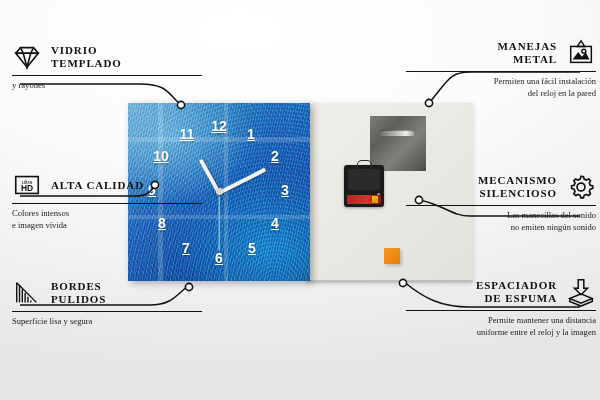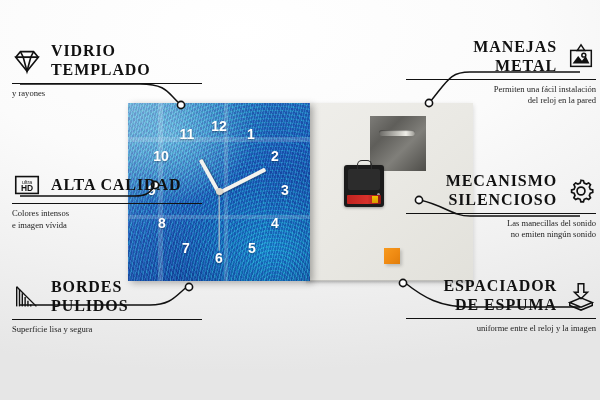--- a/index.html
+++ b/index.html
@@ -104,21 +104,21 @@
   }
 
   .num {
     position: absolute;
     color: #ffffff;
     font-family: "Liberation Sans", sans-serif;
     font-weight: 700;
     font-size: 14px;
     line-height: 1;
     text-shadow: 0 1px 2px rgba(0,0,0,0.35);
-    width: 18px; text-align: center;
+    width: 18px; text-align: center; text-decoration: underline;
   }
 
   .hand { position: absolute; background: #f3f3ef; transform-origin: 0 50%; border-radius: 1px; }
   .hand-h { left: 91px; top: 88px; width: 38px; height: 4px; transform: rotate(-119deg); box-shadow: 0 1px 2px rgba(0,0,0,0.3); }
   .hand-m { left: 91px; top: 88px; width: 52px; height: 4px; transform: rotate(-27deg); box-shadow: 0 1px 2px rgba(0,0,0,0.3); }
   .hand-s { left: 91px; top: 89px; width: 58px; height: 1.3px; background: #d5d5cf; transform: rotate(90deg); }
   .pivot { position: absolute; left: 88px; top: 85px; width: 7px; height: 7px; border-radius: 50%; background: #ded9cf; box-shadow: 0 1px 2px rgba(0,0,0,0.4); }
 
   
   .feat { position: absolute; width: 190px; }
@@ -127,21 +127,21 @@
 
   .feat-head { display: flex; align-items: center; gap: 9px; }
   .feat.right .feat-head { flex-direction: row-reverse; }
 
   .feat-icon { width: 30px; height: 30px; flex: 0 0 30px; color: #111; }
   .feat-icon svg { display: block; width: 30px; height: 30px; }
 
   .feat-title {
     font-family: "Liberation Serif", serif;
     font-weight: 700;
-    font-size: 16px;
+    font-size: 11px;
     letter-spacing: 0.9px;
     line-height: 1.18;
     color: #111;
     text-transform: uppercase;
   }
   .rule { height: 1.4px; background: #111; margin: 3px 0 4px; }
   .feat-desc {
     font-family: "Liberation Serif", serif;
     font-size: 8.6px;
     line-height: 1.32;
@@ -344,17 +344,18 @@
         </g>
           </svg>
       </span>
       <div class="feat-title">
         <div>ESPACIADOR</div>
         <div>DE ESPUMA</div>
       </div>
     </div>
     <div class="rule"></div>
     <div class="feat-desc">
+      <div>Permite mantener una distancia</div>
       <div>uniforme entre el reloj y la imagen</div>
     </div>
   </div>
 
 </div>
 
 </body></html>

